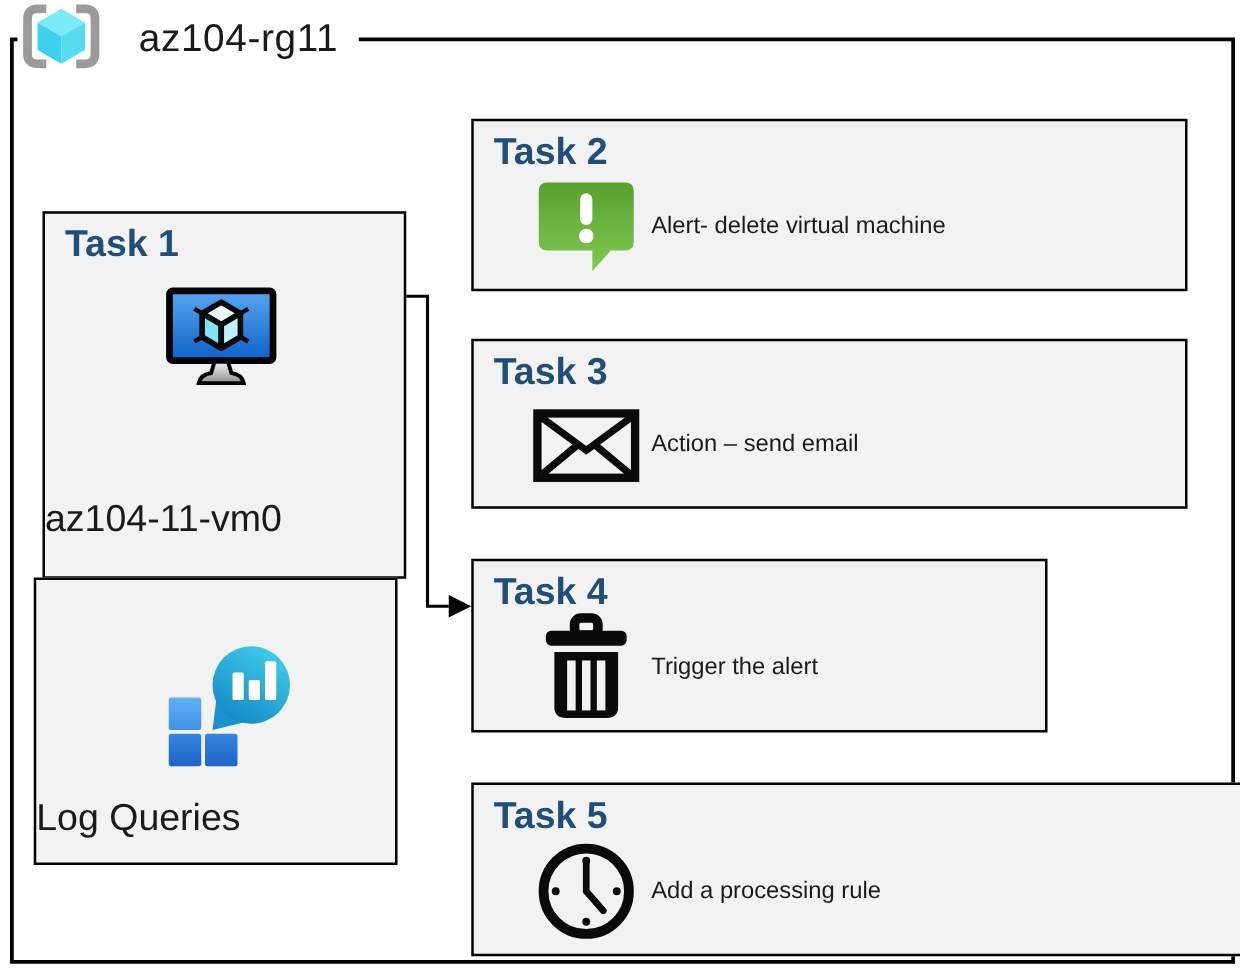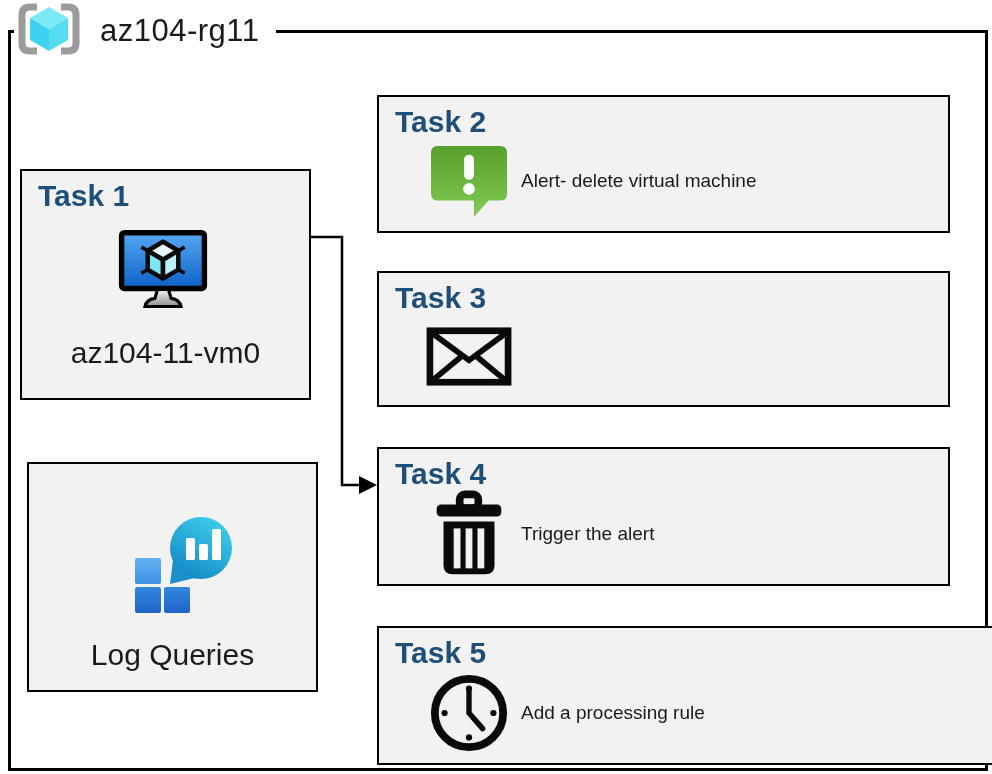--- a/index.html
+++ b/index.html
@@ -4,43 +4,43 @@
 <style>
   * { margin:0; padding:0; box-sizing:border-box; }
   html,body { width:992px; height:774px; background:#ffffff;
     font-family:"Liberation Sans","DejaVu Sans",sans-serif; }
   body { position:relative; overflow:hidden; }
 
   .frame { position:absolute; left:8px; top:30px; width:980px; height:741px;
     border:3px solid var(--border-black,#000); background:#fff; }
 
   .header { position:absolute; left:14px; top:2px; height:58px;
-    display:flex; align-items:center; gap:18px;
+    display:flex; align-items:center; gap:29px;
     background:#fff; padding:0 16px 0 2px; z-index:5; }
   .header-label { font-size:31px; color:#1a1a1a; letter-spacing:0.5px; }
 
   .task-box { position:absolute; background:var(--box-fill,#F2F2F2);
     border:2px solid var(--border-black,#000); z-index:2;margin-top:33px; }
   .task-title { position:absolute; left:16px; top:8px; font-size:30px;
     font-weight:bold; color:var(--title-navy,#1F4E79); }
 
   
-  #task1 { left:20px; top:136px; width:291px; height:231px; }
+  #task1 { left:34px; top:136px; width:291px; height:294px; }
   #task6 { left:27px; top:429px; width:291px; height:230px; }
-  .center-label { position:absolute; left:0; right:0; text-align:center;
+  .center-label { position:absolute; left:0; right:0; 
     font-size:30px; color:#1a1a1a; }
   #task1 .center-label { bottom:28px; }
   #task6 .center-label { bottom:18px; }
   #task1 .big-icon { position:absolute; left:96px; top:58px; }
   #task6 .big-icon { position:absolute; left:104px; top:52px; }
 
   
   #task2 { left:377px; top:62px;  width:573px; height:138px; }
   #task3 { left:377px; top:238px; width:573px; height:136px; }
-  #task4 { left:377px; top:414px; width:573px; height:139px; }
+  #task4 { left:377px; top:414px; width:461px; height:139px; }
   #task5 { left:377px; top:593px; width:674px; height:139px; }
   .task-content { position:absolute; left:38px; right:12px; top:38px; bottom:4px;
     display:flex; align-items:center; }
   .icon-slot { width:104px; display:flex; justify-content:center; align-items:center; }
   .task-label { font-size:19px; color:#1a1a1a; white-space:nowrap; }
 
   .connector { position:absolute; left:200px; top:228px; z-index:1; }
 </style>
 </head>
 <body>
@@ -143,20 +143,21 @@
 <div class="task-box" id="task3">
   <div class="task-title">Task 3</div>
   <div class="task-content">
     <span class="icon-slot">
       <svg width="88" height="61" viewBox="0 0 92 64">
         <rect x="5" y="5" width="82" height="54" fill="none" stroke="#0a0a0a" stroke-width="7"></rect>
         <path d="M8,8 L46,36 L84,8" fill="none" stroke="#0a0a0a" stroke-width="6"></path>
         <path d="M9,56 L38,32 M83,56 L54,32" fill="none" stroke="#0a0a0a" stroke-width="6"></path>
       </svg>
     </span>
+    <div class="task-label">Action – send email</div>
   </div>
 </div>
 
 <div class="task-box" id="task4">
   <div class="task-title">Task 4</div>
   <div class="task-content">
     <span class="icon-slot">
       <svg width="68" height="87" viewBox="0 0 80 102">
         <rect x="29" y="5" width="22" height="16" rx="6" fill="none" stroke="#0a0a0a" stroke-width="9"></rect>
         <rect x="2" y="17" width="76" height="14" rx="5" fill="#0a0a0a"></rect>

